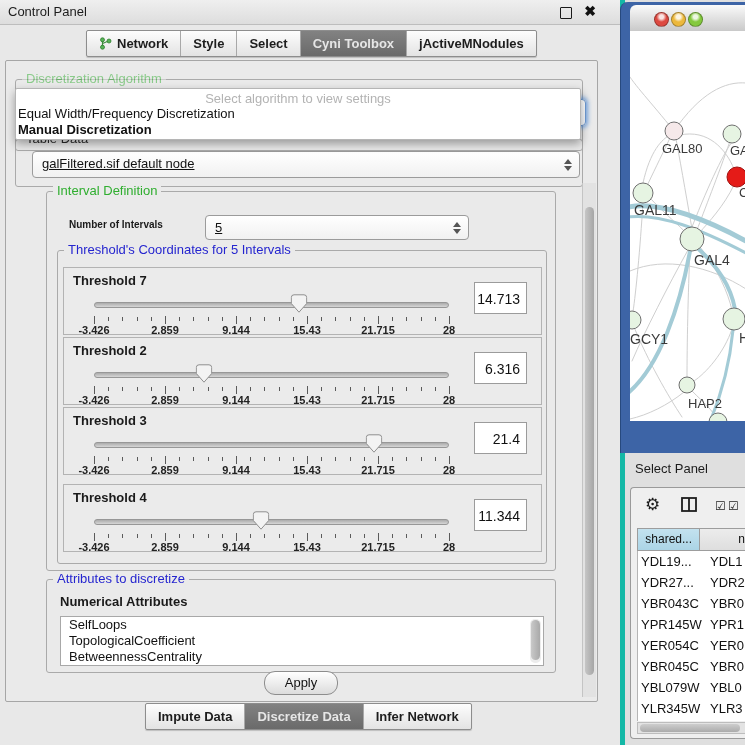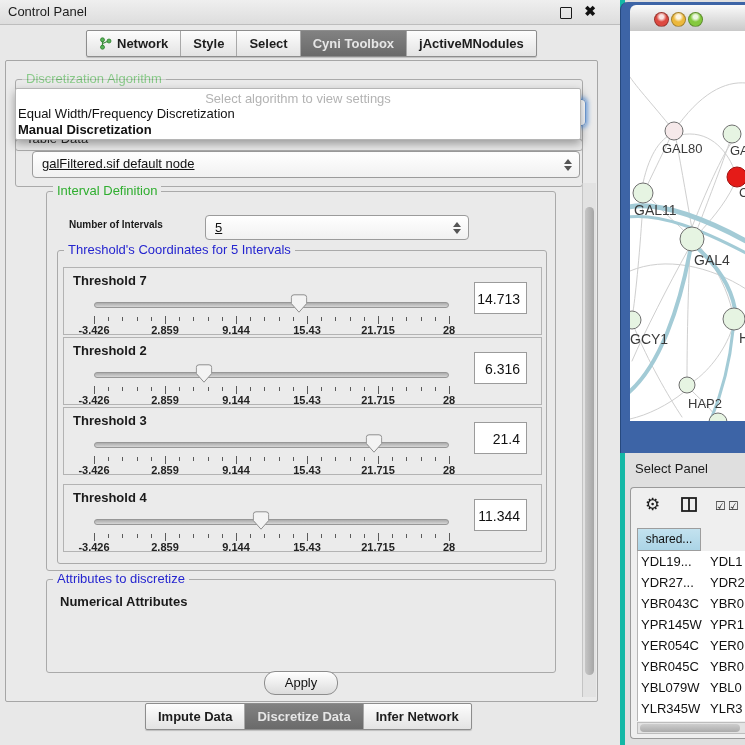--- a/index.html
+++ b/index.html
@@ -123,21 +123,21 @@
 
   
   #tpTitle{position:absolute;left:635px;top:461px;font-size:13px;color:#1c1c1c;}
   .tp-window{position:absolute;left:630px;top:487px;width:115px;height:250px;
        background:#efefef;border:1px solid #9a9a9a;border-right:none;
        border-radius:4px 0 0 4px;}
   .gear-icon{position:absolute;left:14px;top:6px;font-size:17px;color:#1d1d1d;}
   .split-icon{position:absolute;left:50px;top:9px;}
   .cb-icon{position:absolute;top:11px;font-size:12px;color:#1d1d1d;}
   #cb1{left:84px;} #cb2{left:97px;}
-  .tp-header{position:absolute;left:6px;right:0;top:40px;height:23px;display:flex;flex-direction:column;}
+  .tp-header{position:absolute;left:6px;right:0;top:40px;height:23px;display:flex;}
   .tp-hcell{box-sizing:border-box;border:1px solid #9d9d9d;border-left:none;
        font-size:12px;line-height:21px;color:#111;}
   .tp-hcell.c1{width:64px;border-left:1px solid #9d9d9d;text-align:center;
        background:linear-gradient(#c3e2ef,#abd4e6);}
   .tp-hcell.c2{flex:1;background:linear-gradient(#ececec,#dedede);padding-left:38px;}
   #tpRows{position:absolute;left:6px;right:0;top:63px;height:170px;
        background:#ffffff;overflow:hidden;border-left:1px solid #b5b5b5;}
   .tp-row{display:flex;height:21px;line-height:21px;font-size:13px;color:#111;}
   .tp-row .c1{width:64px;padding-left:3px;box-sizing:border-box;white-space:nowrap;overflow:hidden;}
   .tp-row .c2{flex:1;padding-left:8px;white-space:nowrap;overflow:hidden;}
@@ -395,20 +395,28 @@
               </div>
             </div>
             <div class="thr-value">11.344</div>
           </div>
         </div>
     </div>
 
     <div class="fieldset" id="attrGroup">
       <span class="legend blue">Attributes to discretize</span>
       <span id="attrLabel">Numerical Attributes</span>
+      <div id="attrList">
+        <div class="attr-item">SelfLoops</div>
+          <div class="attr-item">TopologicalCoefficient</div>
+          <div class="attr-item">BetweennessCentrality</div>
+          <div id="attrScroll">
+            <div class="sb-thumb"></div>
+          </div>
+      </div>
     </div>
 
     <div id="mainScroll">
       <div class="sb-thumb"></div>
     </div>
 
     <div id="applyBtn">Apply</div>
   </div>
 
   <div class="seg-bar" id="bottomTabs">

